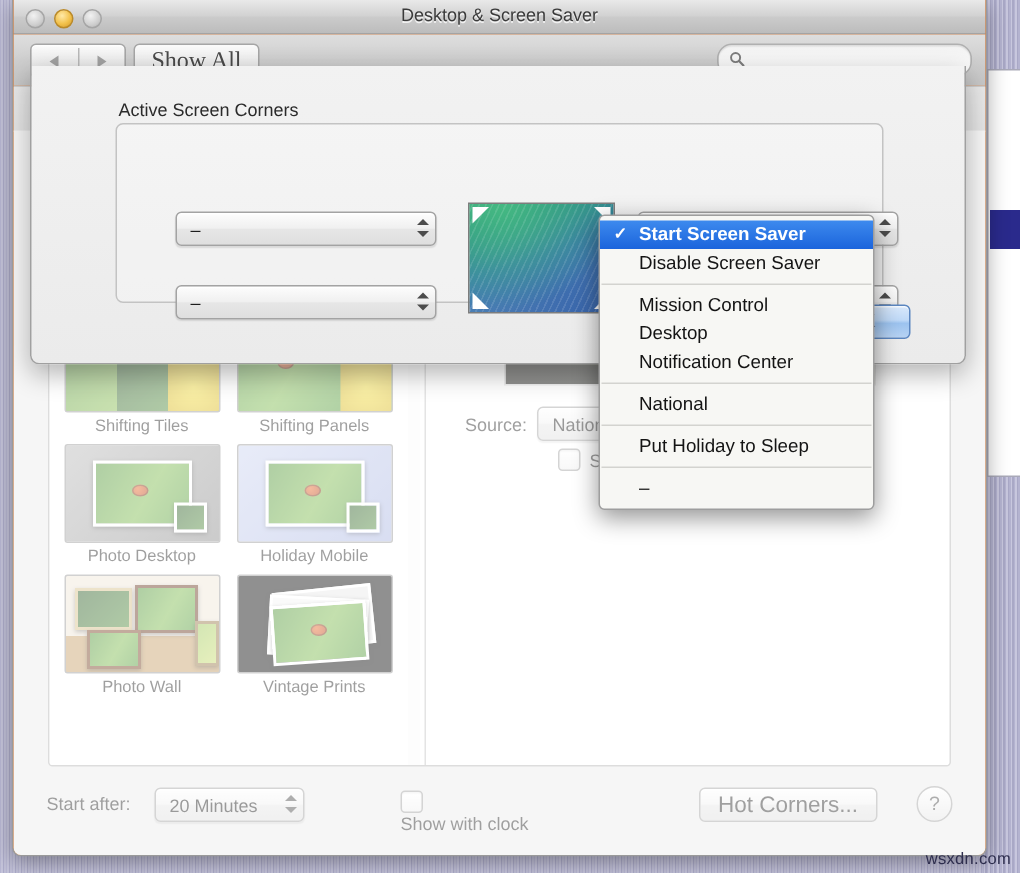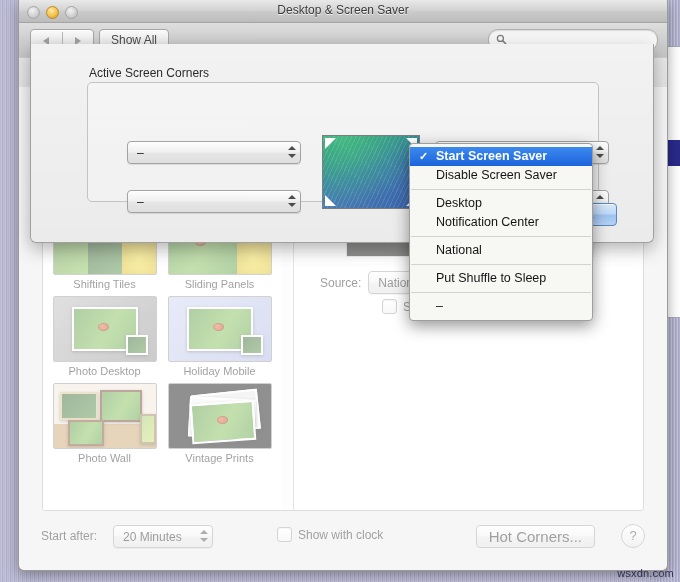--- a/index.html
+++ b/index.html
@@ -38,21 +38,21 @@
     border: 1px solid #a9a9b8;
   }
   .bg-blue-sel {
     position: absolute;
     background: #2a2a8c;
   }
 
   
   #prefwin {
     position: absolute;
-    left: 18px; top: 0px;
+    left: 8px; top: 0px;
     width: 648px; height: 570px;
     background: #f97316;
     border: 1px solid #9a9a9a;
     border-top: none;
     border-radius: 0 0 6px 6px;
     box-shadow: 0 4px 14px rgba(0,0,0,0.35);
     overflow: hidden;
   }
 
   
@@ -113,26 +113,27 @@
   }
   .tri-left  { border-right: 6px solid #a2a2a2; }
   .tri-right { border-left: 6px solid #a2a2a2; }
 
   #showall-btn {
     position: absolute;
     left: 80px; top: 6px;
     height: 21px;
     padding: 0 11px;
     line-height: 21px;
-    font-size: 12px;
+    font-size: 16px;
     color: #4a4a4a;
     background: linear-gradient(to bottom, #fbfbfb, #e2e2e2);
     border: 1px solid #a6a6a6;
     border-radius: 4px;
     text-shadow: 0 1px 0 rgba(255,255,255,0.7);
+    font-family: Liberation Serif, serif;
   }
   #search-field {
     position: absolute;
     right: 9px; top: 6px;
     width: 168px; height: 20px;
     background: linear-gradient(to bottom, #f3f3f3, #fdfdfd);
     border: 1px solid #b0b0b0;
     border-radius: 10px;
     box-shadow: 0 1px 1px rgba(0,0,0,0.10) inset;
   }
@@ -346,21 +347,21 @@
   #start-after-label {
     position: absolute; left: 22px; top: 14px;
     font-size: 12px; color: #2b2b2b;
   }
   #start-after-popup {
     position: absolute; left: 94px; top: 10px;
     width: 98px;
   }
   #showclock-row {
     position: absolute; left: 258px; top: 12px;
-    display: flex; align-items: flex-end;
+    display: flex; align-items: flex-start; flex-direction: column;
   }
   #hotcorners-btn {
     position: absolute; right: 72px; top: 10px;
     height: 21px; padding: 0 12px;
     line-height: 21px;
     font-size: 15px; color: #2b2b2b;
     background: linear-gradient(to bottom, #fdfdfd 0%, #f1f1f1 48%, #e6e6e6 52%, #dedede 100%);
     border: 1px solid #a3a3a3;
     border-radius: 4px;
     box-shadow: 0 1px 0 rgba(255,255,255,0.85) inset;
@@ -624,21 +625,21 @@
 
           <div class="ss-cell">
             <div class="ss-thumb">
               <div class="art-grid4">
                 <div class="c-green" style="grid-row:1/3;"></div>
                   <div class="c-leafdark"></div>
                   <div class="c-yellow"></div>
               </div>
               <div class="ladybug" style="left:26px; top:28px;"></div>
             </div>
-            <div class="ss-label">Sliding Panels</div>
+            <div class="ss-label">Shifting Panels</div>
           </div>
 
           <div class="ss-cell">
             <div class="ss-thumb" style="background:linear-gradient(135deg,#b9b9b9,#8d8d8d);">
               <div class="photo-frame c-green" style="left:18px; top:10px; width:62px; height:40px;"></div>
               <div class="photo-frame c-leafdark" style="left:72px; top:38px; width:18px; height:16px;"></div>
               <div class="ladybug" style="left:44px; top:26px;"></div>
             </div>
             <div class="ss-label">Photo Desktop</div>
           </div>
@@ -757,32 +758,35 @@
   <div id="menu">
     <div class="mi sel">
       <span class="tick">✓</span>
       <span>Start Screen Saver</span>
     </div>
     <div class="mi">
       <span>Disable Screen Saver</span>
     </div>
     <div class="msep"></div>
     <div class="mi">
+      <span>Mission Control</span>
+    </div>
+    <div class="mi">
       <span>Desktop</span>
     </div>
     <div class="mi">
       <span>Notification Center</span>
     </div>
     <div class="msep"></div>
     <div class="mi">
       <span>National</span>
     </div>
     <div class="msep"></div>
     <div class="mi">
-      <span>Put Shuffle to Sleep</span>
+      <span>Put Holiday to Sleep</span>
     </div>
     <div class="msep"></div>
     <div class="mi">
       <span>–</span>
     </div>
   </div>
 
 </div>
 
 <div id="watermark">wsxdn.com</div>

